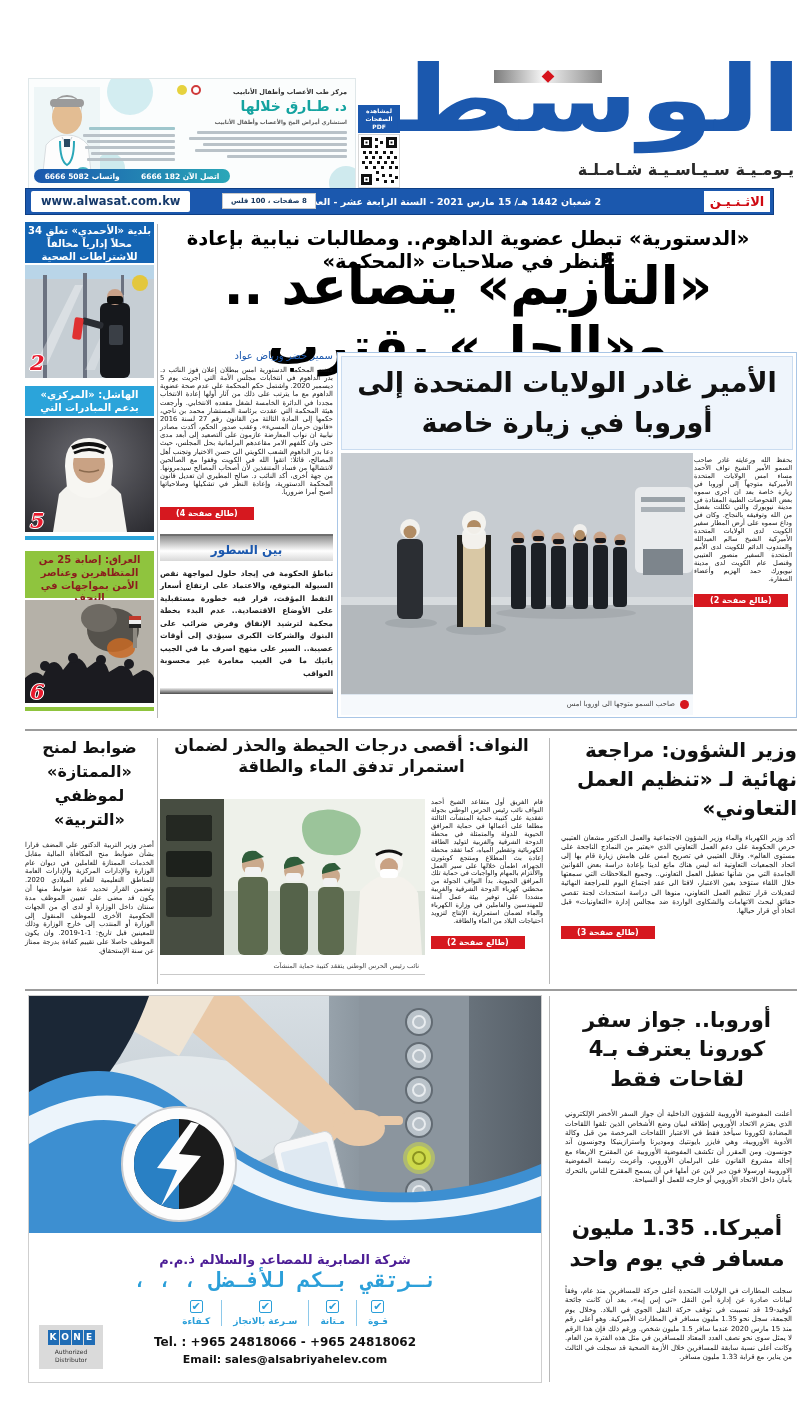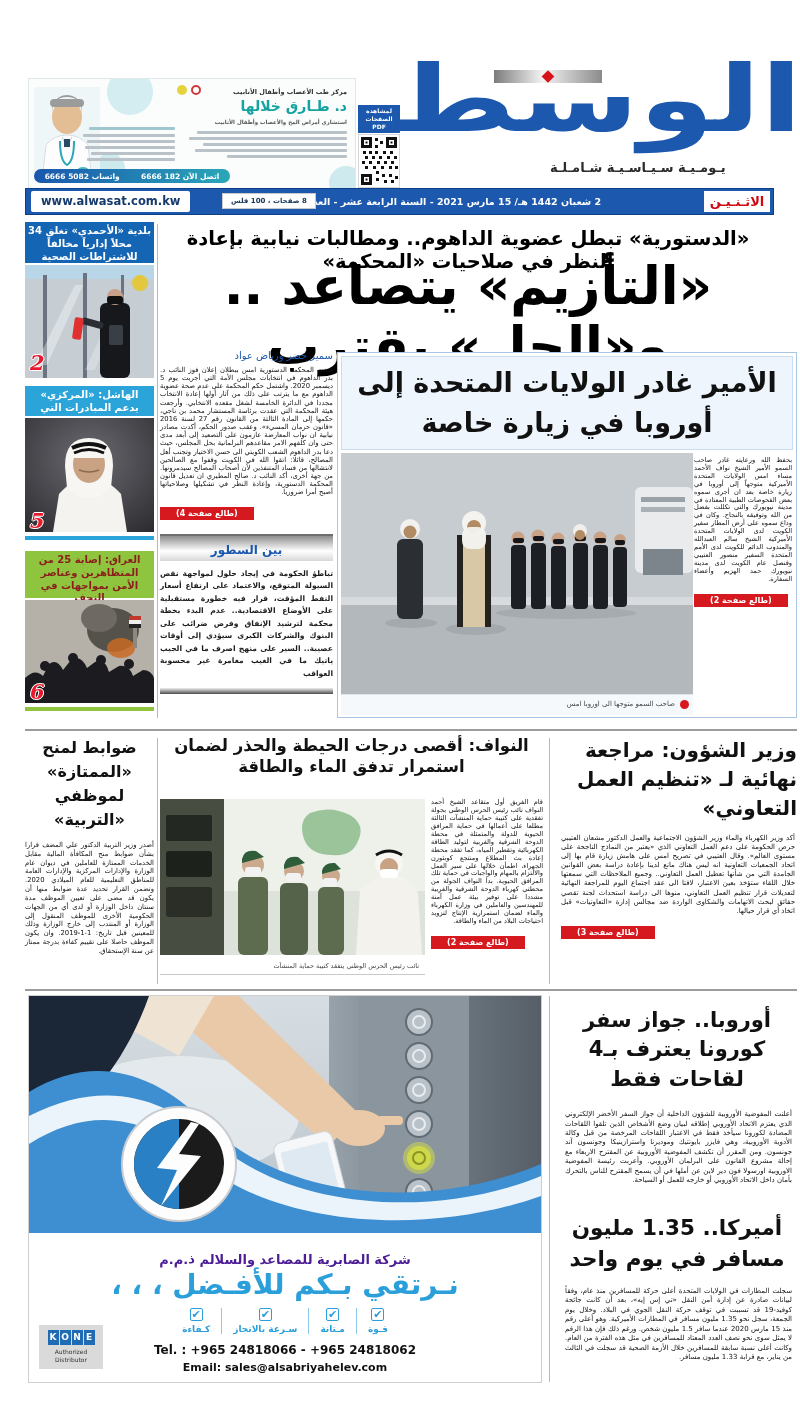--- a/index.html
+++ b/index.html
@@ -7,22 +7,22 @@
         direction:rtl;font-family:"DejaVu Sans",sans-serif;color:#111;}
 
   
   .masthead{position:absolute;right:2px;top:52px;width:392px;height:130px;}
   .logo{font-size:92px;font-weight:bold;color:#1b58ae;line-height:1.05;text-align:center;
         transform:scaleX(1.32);transform-origin:55% 50%;letter-spacing:-3px;}
   .logo-bar{position:absolute;left:88px;top:18px;width:108px;height:13px;
         background:linear-gradient(90deg,#7c7c7c,#f4f4f4 45%,#8b8b8b);}
   .logo-diamond{position:absolute;left:50%;top:2px;width:9px;height:9px;background:#d6121b;
         transform:translateX(-50%) rotate(45deg);}
-  .tagline{position:absolute;right:4px;top:108px;width:244px;text-align:left;
-        font-size:13px;font-weight:bold;color:#2b2b2b;letter-spacing:1px;}
+  .tagline{position:absolute;right:4px;top:108px;width:244px;text-align:right;
+        font-size:16px;font-weight:bold;color:#2b2b2b;letter-spacing:1px;}
 
   .pdf-badge{position:absolute;left:358px;top:105px;width:42px;}
   .pdf-head{background:#1b58ae;color:#fff;font-size:6px;font-weight:bold;text-align:center;
         line-height:1.35;padding:2px 1px;}
   .qr-box{background:#fff;border:1px solid #d7d7d7;margin-top:1px;height:52px;}
 
   .clinic-ad{position:absolute;left:28px;top:78px;width:326px;height:109px;background:#fbfdfd;
         border:1px solid #dfe7e9;overflow:hidden;}
   .deco1{position:absolute;left:78px;top:-10px;width:46px;height:46px;border-radius:50%;background:#d3edf1;}
   .deco2{position:absolute;left:66px;top:74px;width:30px;height:30px;border-radius:50%;background:#2aa7b8;opacity:.22;}
@@ -113,21 +113,21 @@
   .world-wrap{position:absolute;left:557px;top:998px;width:240px;}
   .eu-h{font-size:21px;font-weight:bold;text-align:center;line-height:1.4;margin:8px;}
   .eu-body{margin-top:16px;padding:0 5px 0 8px;}
   .us-h{font-size:21.5px;font-weight:bold;text-align:center;line-height:1.45;margin:26px 0 0 0;}
   .us-body{margin-top:13px;padding:0 5px 0 8px;}
 
   .elev-ad{position:absolute;left:28px;top:995px;width:514px;height:388px;background:#fff;
         border:1px solid #cfcfcf;box-sizing:border-box;overflow:hidden;}
   .elev-photo{width:512px;height:237px;display:block;}
   .ad-company{text-align:center;font-size:13px;font-weight:bold;color:#4c1d95;margin-top:19px;}
-  .ad-slogan{text-align:center;font-size:28px;font-weight:bold;color:#2b9fd9;margin-top:1px;}
+  .ad-slogan{text-align:center;font-size:21px;font-weight:bold;color:#2b9fd9;margin-top:1px;font-family:Liberation Mono, monospace;}
   .features{display:flex;justify-content:center;margin-top:7px;align-items:flex-end;}
   .feat{display:flex;flex-direction:column;align-items:center;padding:0 11px;}
   .feat + .feat{border-right:1px solid #8ec9ea;}
   .check{width:13px;height:13px;border:1.5px solid #2b9fd9;border-radius:2px;color:#2b9fd9;
         font-size:11px;line-height:11px;text-align:center;margin-bottom:3px;box-sizing:border-box;}
   .feat-label{font-size:9px;font-weight:bold;color:#2b9fd9;white-space:nowrap;}
   .contact{text-align:center;margin-top:9px;direction:ltr;}
   .tel-line{font-size:12px;font-weight:bold;color:#111;}
   .email-line{font-size:11px;font-weight:bold;color:#111;margin-top:4px;}
   .kone{position:absolute;left:10px;bottom:13px;width:58px;background:#dadada;padding:5px 3px;

